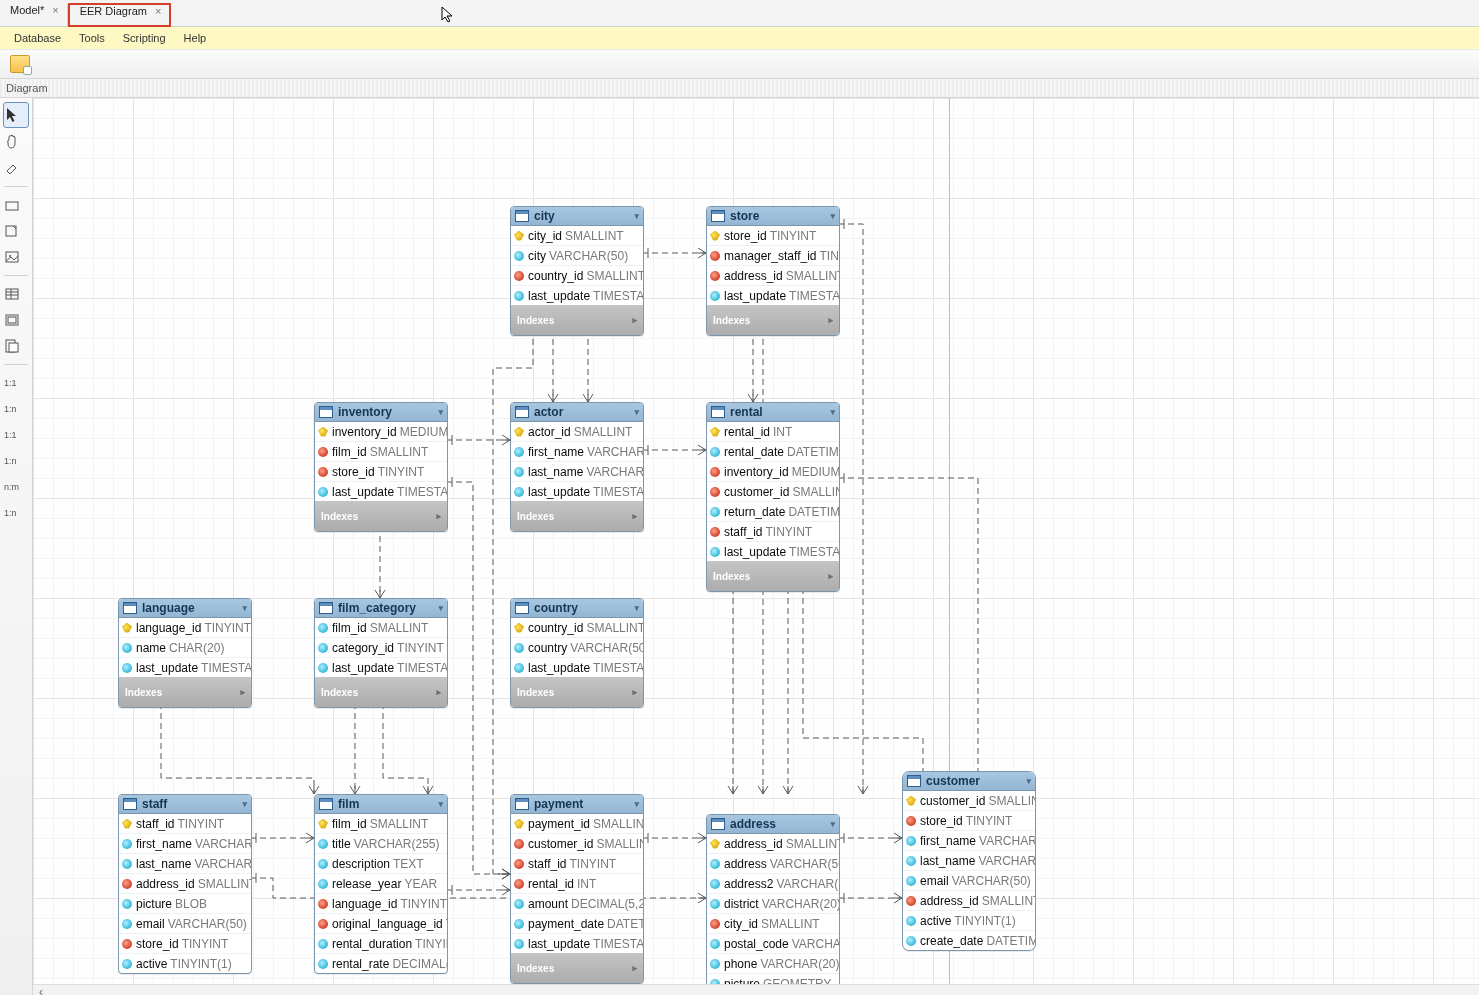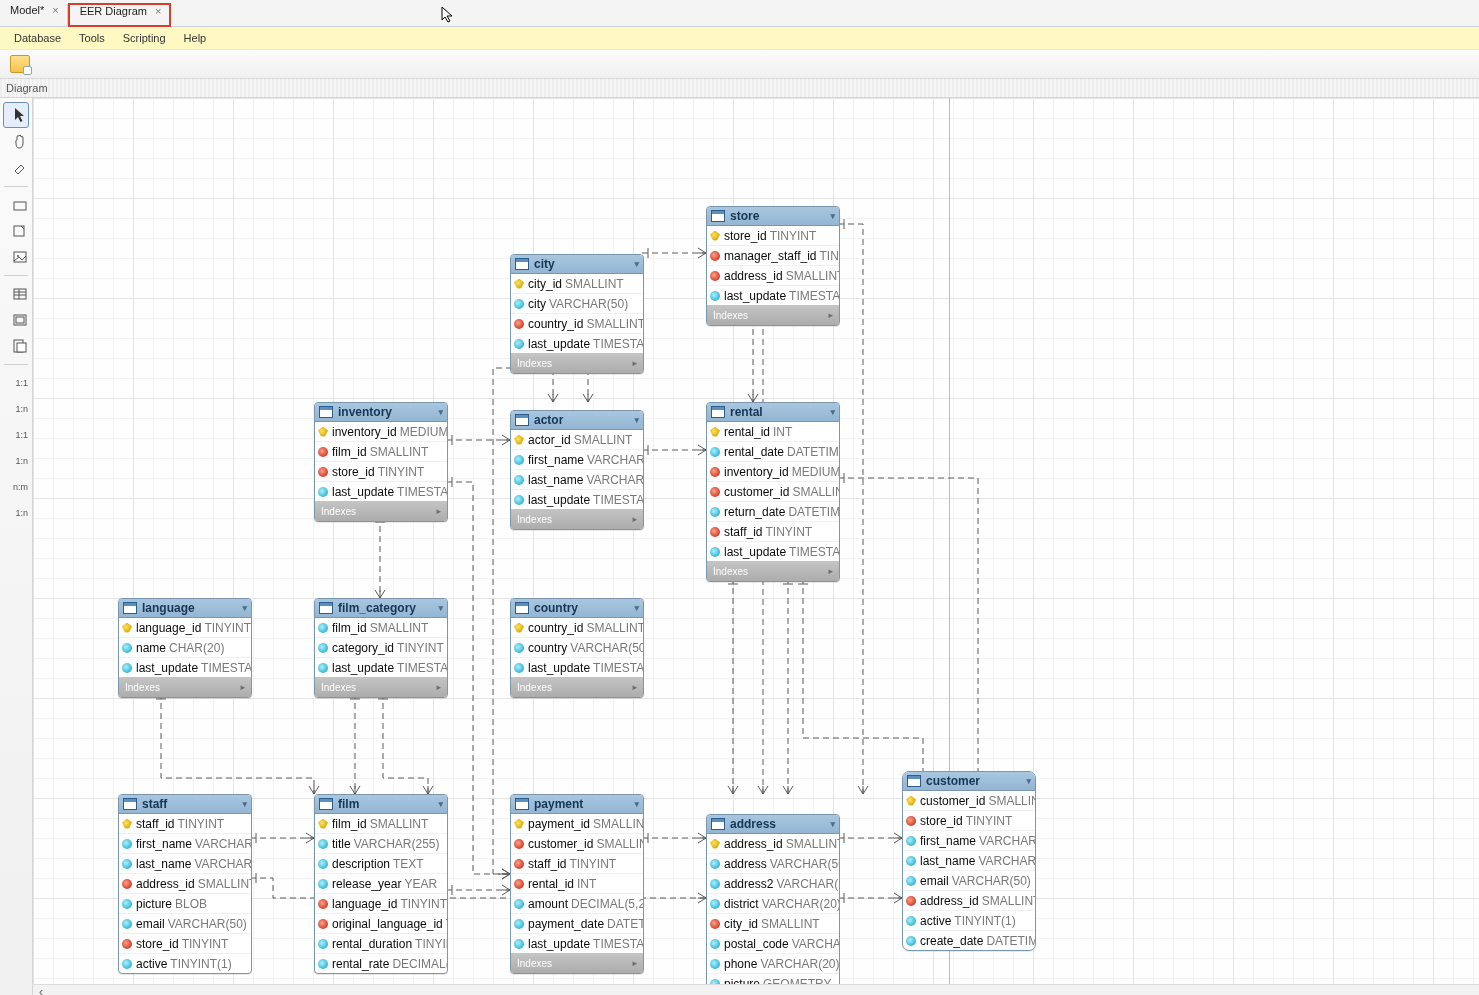--- a/index.html
+++ b/index.html
@@ -33,21 +33,21 @@
   
   .mini-tb{height:28px;border-bottom:1px solid #d8d8d8;background:linear-gradient(#fbfbfb,#f0f0f0);display:flex;align-items:center;padding-left:10px;}
   .mini-tb .ico{width:18px;height:16px;background:linear-gradient(#ffe08a,#f6c24a);border:1px solid #c79a2a;border-radius:2px;position:relative;}
   .mini-tb .ico::after{content:"";position:absolute;right:-3px;bottom:-3px;width:7px;height:7px;background:#fff;border:1px solid #8aa;border-radius:2px;}
   
   .section-hd{height:18px;background:repeating-linear-gradient(90deg,#ededed 0 2px,#f6f6f6 2px 4px);font-size:11px;color:#555;padding-left:6px;display:flex;align-items:center;border-bottom:1px solid #d6d6d6;}
   
   .workspace{position:relative;display:flex;height:calc(995px - 26px - 22px - 28px - 18px);}
   
   .vtoolbar{width:32px;background:linear-gradient(#fafafa,#f0f0f0);border-right:1px solid #d4d4d4;padding-top:4px;display:flex;flex-direction:column;align-items:center;gap:2px;}
-  .vtool{width:24px;height:24px;display:flex;align-items:center;justify-content:flex-end;color:#444;border-radius:3px;cursor:default;}
+  .vtool{width:24px;height:24px;display:flex;align-items:center;justify-content:flex-start;color:#444;border-radius:3px;cursor:default;}
   .vtool.sel{border:1px solid #6a8fc3;background:#e4edf9;}
   .vtool svg{width:16px;height:16px;}
   .vsep{width:24px;height:1px;background:#cfcfcf;margin:4px 0;}
   .vtxt{font-size:9px;color:#555;}
   
   .canvas-wrap{flex:1;position:relative;overflow:auto;}
   .canvas{
     position:relative;width:3000px;height:1800px;
     background:
       linear-gradient(#e4e4e4 1px,transparent 1px) 0 0/100px 100px,
@@ -84,22 +84,22 @@
   }
   .entity .col:last-child{border-bottom:none;}
   .entity .col .cico{width:10px;height:10px;margin-right:4px;flex:none;}
   .ik-pk{background:radial-gradient(circle at 40% 40%,#ffe460,#d7a500 70%);border-radius:2px 2px 50% 50%;clip-path:polygon(50% 0,100% 40%,70% 100%,30% 100%,0 40%);} 
   .ik-fk{background:radial-gradient(circle at 40% 40%,#ffa08a,#d1412a 70%);border-radius:50%;}
   .ik-col{background:radial-gradient(circle at 40% 40%,#aef0ff,#35b7d6 70%);border-radius:50%;}
   .entity .col .cname{color:var(--col-txt);}
   .entity .col .ctype{color:#797979;margin-left:3px;}
   .entity .efoot{
     background:linear-gradient(#c5c5c5,#acacac);
-    height:20px;display:flex;align-items:center;padding:0 6px;
-    font-size:10px;color:#fff;font-weight:normal;
+    height:30px;display:flex;align-items:center;padding:0 6px;
+    font-size:10px;color:#fff;font-weight:bold;
   }
   .entity .efoot .tri{margin-left:auto;color:#6d6d6d;font-size:9px;}
   
   .pagebreak{position:absolute;top:0;bottom:0;width:0;border-left:1px solid #bcbcbc;}
   
   .cursor{position:absolute;left:440px;top:6px;pointer-events:none;}
   
   .hscroll-stub{position:absolute;left:33px;bottom:0;right:0;height:14px;background:#f2f2f2;border-top:1px solid #dcdcdc;display:flex;align-items:center;}
   .hscroll-stub .arrow{width:16px;text-align:center;color:#666;}
 </style>
@@ -380,21 +380,21 @@
           </g>
           <path d="M805 800 L869 800"></path>
           <g class="one">
             <path d="M811 795 L811 805"></path>
           </g>
           <g class="crow">
             <path d="M869 800 L861 795 M869 800 L861 800 M869 800 L861 805"></path>
           </g>
         </svg>
 
-    <div class="entity" style="left: 477px; top: 108px; margin-top: 48px;">
+    <div class="entity" style="left: 477px; top: 108px;">
           <div class="ehdr">
       <span class="ticon"></span>
       <span>city</span>
       <span class="tri">▾</span>
     </div>
           <div class="cols">
             <div class="col">
        <span class="cico ik-pk"></span>
        <span class="cname">city_id</span>
        <span class="ctype">SMALLINT</span>
@@ -479,21 +479,21 @@
        <span class="cico ik-col"></span>
        <span class="cname">last_update</span>
        <span class="ctype">TIMESTAMP</span>
      </div>
           </div>
           <div class="efoot">
       <span>Indexes</span>
       <span class="tri">▸</span>
           </div>
         </div>
-        <div class="entity" style="left: 477px; top: 312px;">
+        <div class="entity" style="left: 477px; top: 304px;">
           <div class="ehdr">
       <span class="ticon"></span>
       <span>actor</span>
       <span class="tri">▾</span>
     </div>
           <div class="cols">
             <div class="col">
        <span class="cico ik-pk"></span>
        <span class="cname">actor_id</span>
        <span class="ctype">SMALLINT</span>

